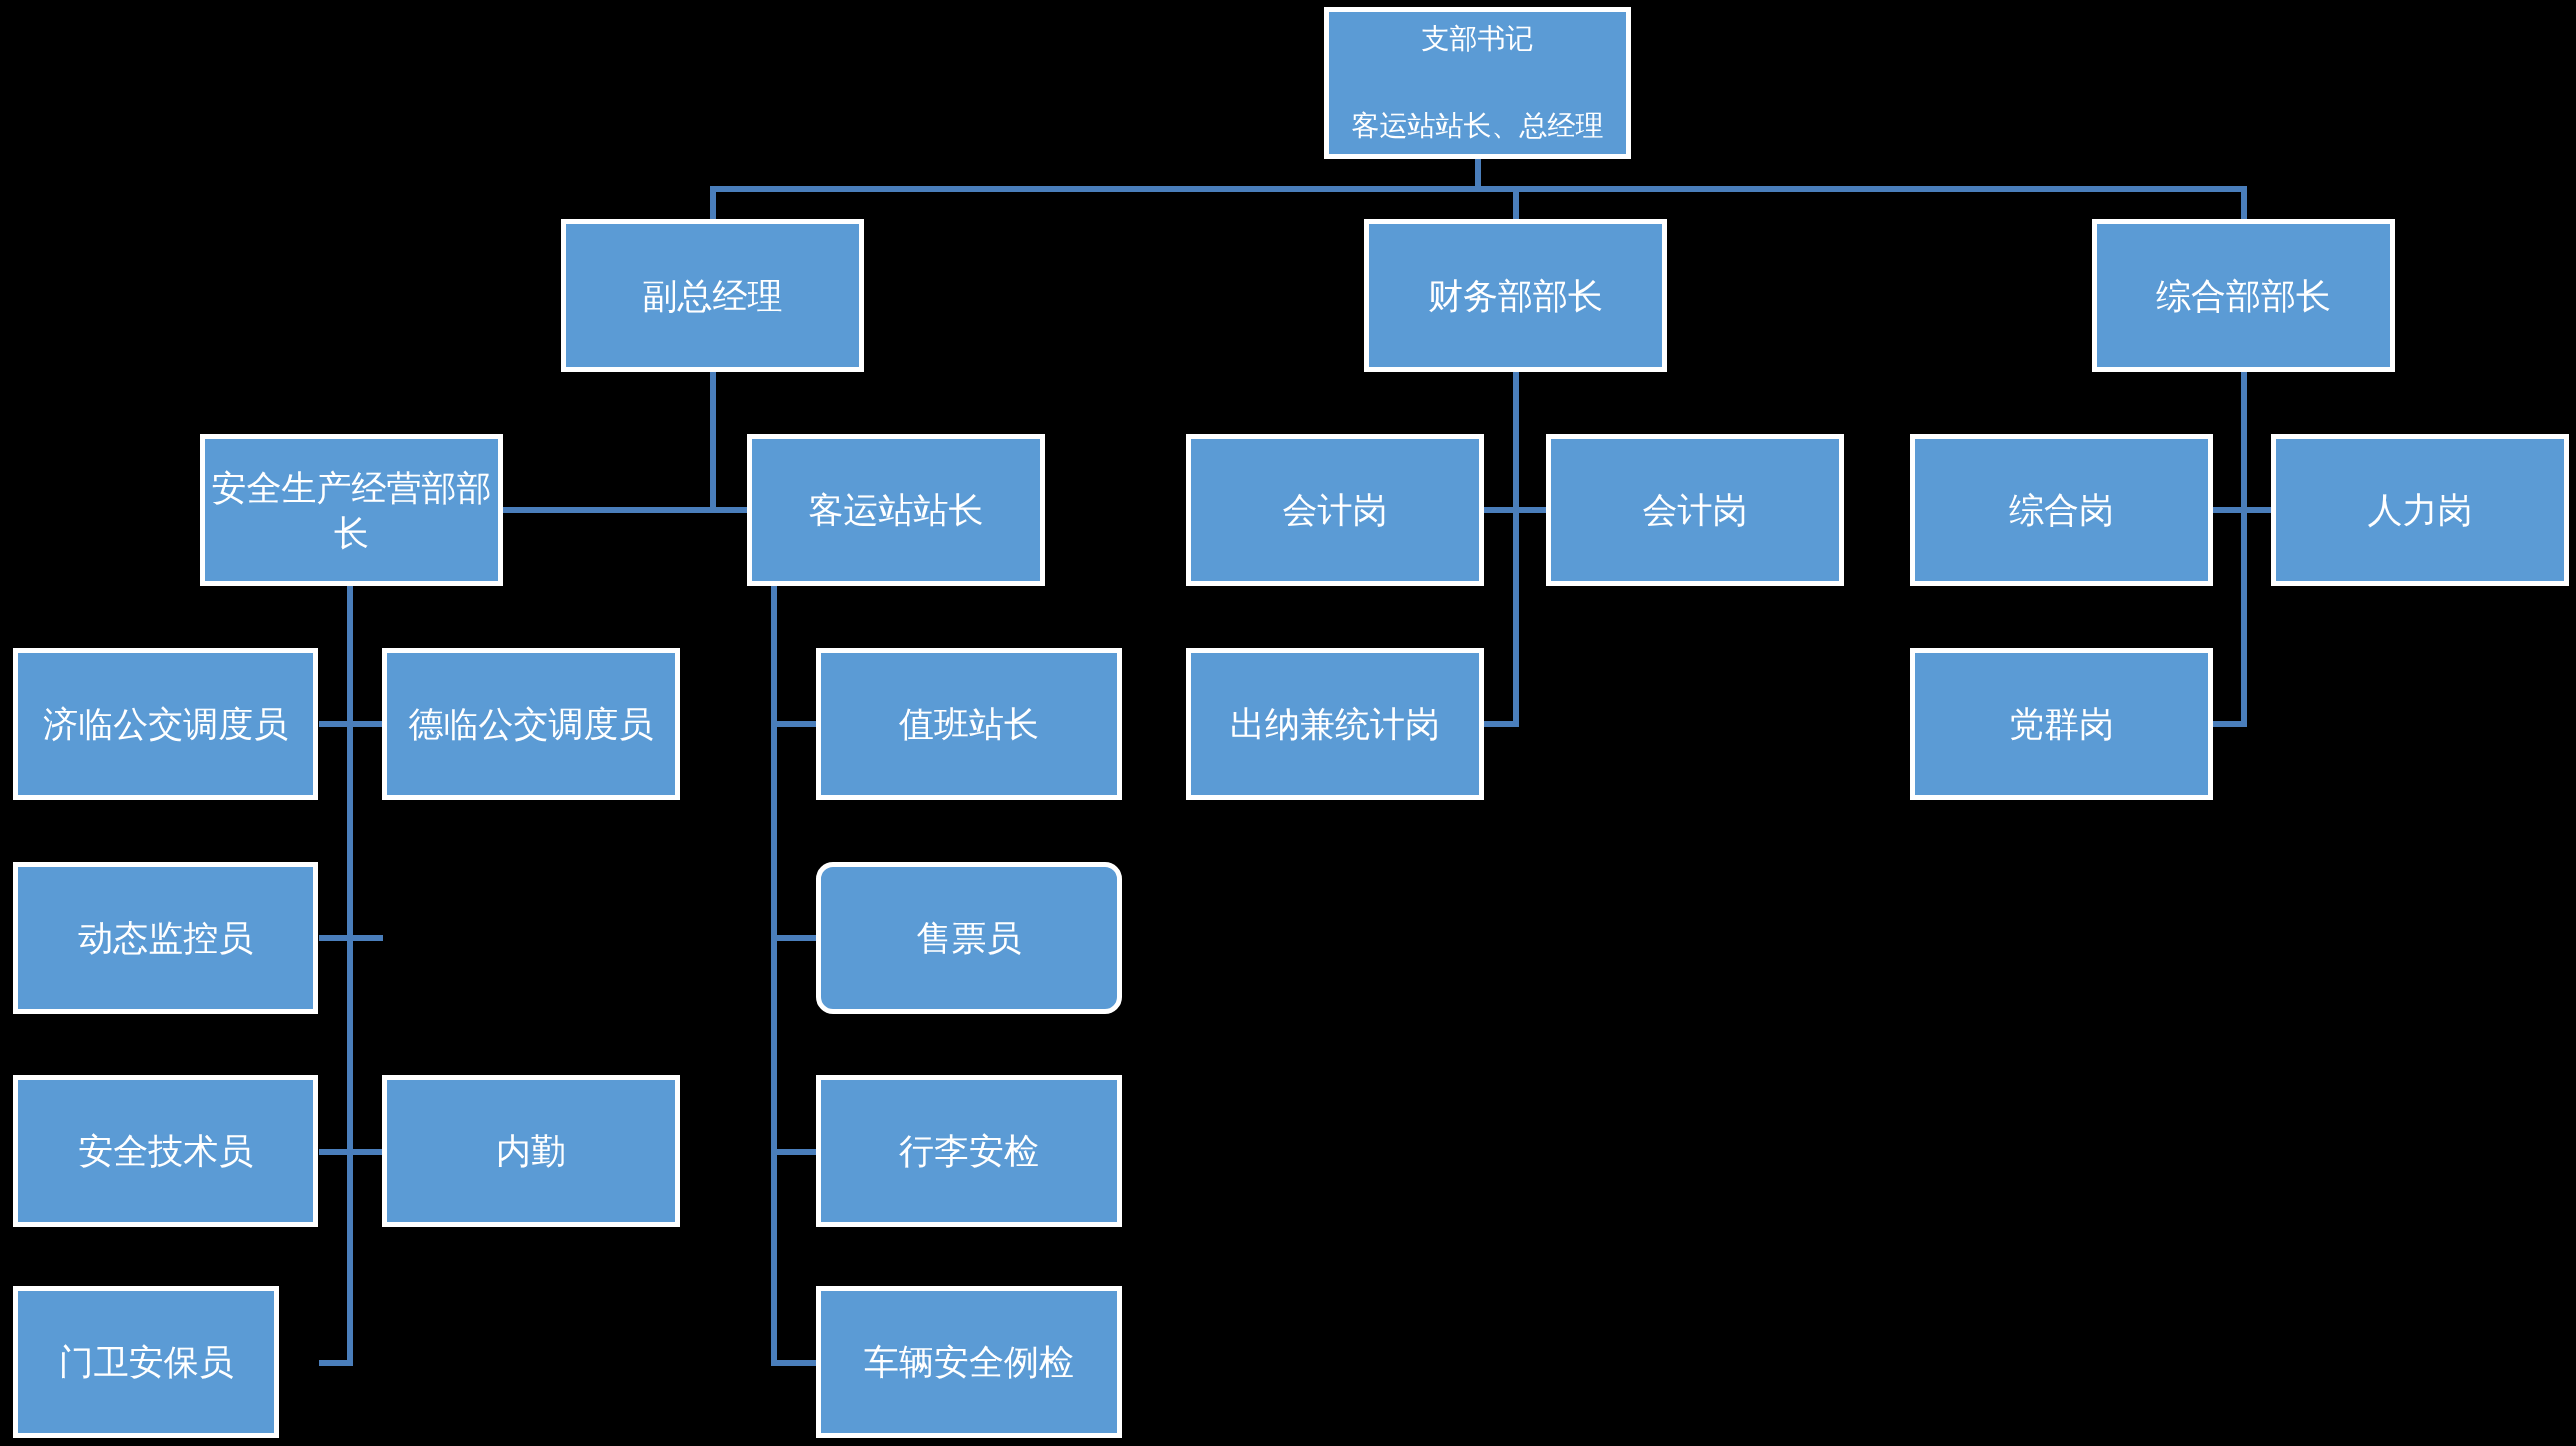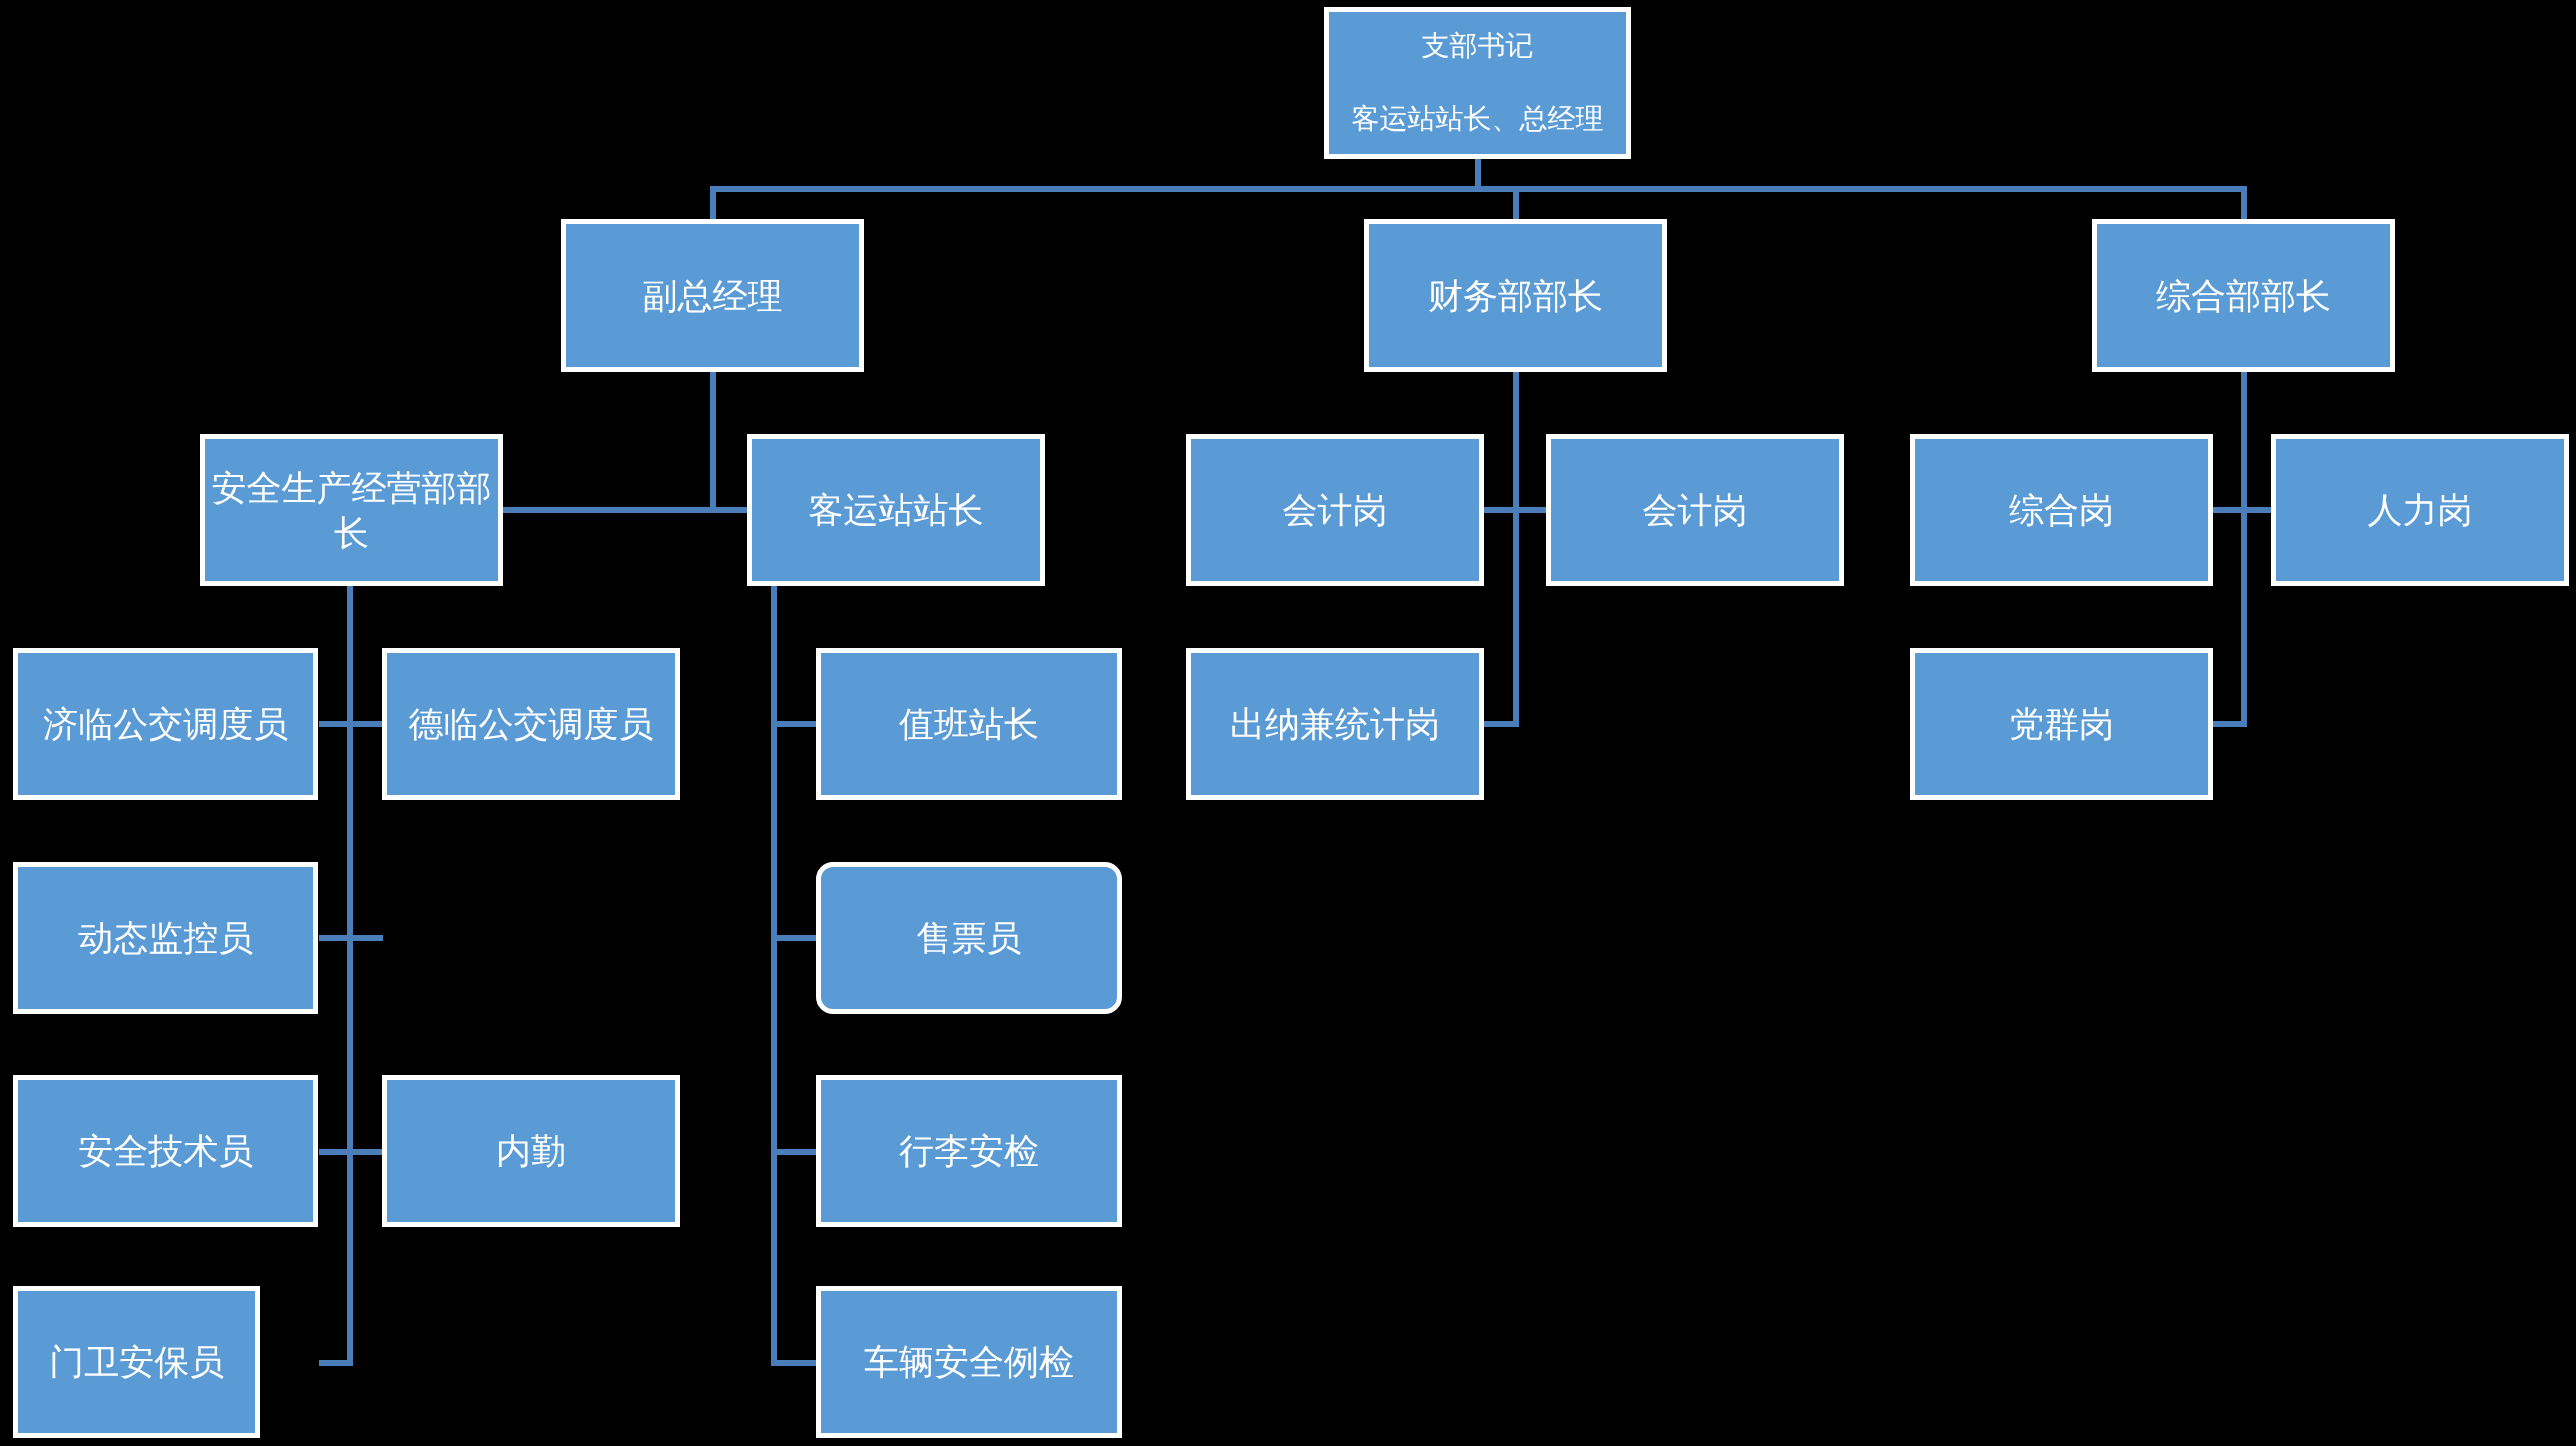--- a/index.html
+++ b/index.html
@@ -29,42 +29,42 @@
     flex-direction: column;
     align-items: center;
     justify-content: center;
     text-align: center;
     font-size: 35px;
     line-height: 1.3;
     word-break: break-all;
   }
   .node .lbl { display: block; width: 100%; }
   .n-root { left: 1324px; top: 6.6px;    width: 307px; height: 152px; font-size: 28px; }
-  .n-root .lbl { margin: 18px 0; }
+  .n-root .lbl { margin: 25px 0; }
   .n-deputy   { left: 561px;  top: 219px;  width: 303px; height: 153px; }
   .n-finance  { left: 1364px; top: 219px;  width: 303px; height: 153px; }
   .n-general  { left: 2092px; top: 219px;  width: 303px; height: 153px; }
   .n-safety   { left: 200px;  top: 434px;  width: 303px; height: 152px; }
   .n-station  { left: 747px;  top: 434px;  width: 298px; height: 152px; }
   .n-acct1    { left: 1186px; top: 434px;  width: 298px; height: 152px; }
   .n-acct2    { left: 1546px; top: 434px;  width: 298px; height: 152px; }
   .n-genpost  { left: 1910px; top: 434px;  width: 303px; height: 152px; }
   .n-hrpost   { left: 2271px; top: 434px;  width: 298px; height: 152px; }
   .n-jilin    { left: 13.2px;   top: 648px;  width: 305px; height: 152px; }
   .n-delind   { left: 382px;  top: 648px;  width: 298px; height: 152px; }
   .n-duty     { left: 816px;  top: 648px;  width: 306px; height: 152px; }
   .n-cashier  { left: 1186px; top: 648px;  width: 298px; height: 152px; }
   .n-party    { left: 1910px; top: 648px;  width: 303px; height: 152px; }
   .n-dynamic  { left: 13.2px;   top: 862px; width: 305px; height: 152px; }
   .n-delinc   { left: 382px;  top: 862px; width: 298px; height: 152px; }
   .n-ticket   { left: 816px;  top: 862px; width: 306px; height: 152px; border-radius: 17px; }
   .n-satech   { left: 13.2px;   top: 1075px; width: 305px; height: 152px; }
   .n-clerk    { left: 382px;  top: 1075px; width: 298px; height: 152px; }
   .n-luggage  { left: 816px;  top: 1075px; width: 306px; height: 152px; }
-  .n-gate     { left: 13.2px;   top: 1286px; width: 247px; height: 152px; }
+  .n-gate     { left: 13.2px;   top: 1286px; width: 266px; height: 152px; }
   .n-vehicle  { left: 816px;  top: 1286px; width: 306px; height: 152px; }
 </style>
 </head>
 <body>
 
 <div id="canvas">
 
   <div class="line" style="left:1475px; top:156px; width:5.8px; height:36px;"></div>
   <div class="line" style="left:710px; top:186px; width:1536px; height:5.8px;"></div>
   <div class="line" style="left:710px; top:186px; width:5.8px; height:33px;"></div>

